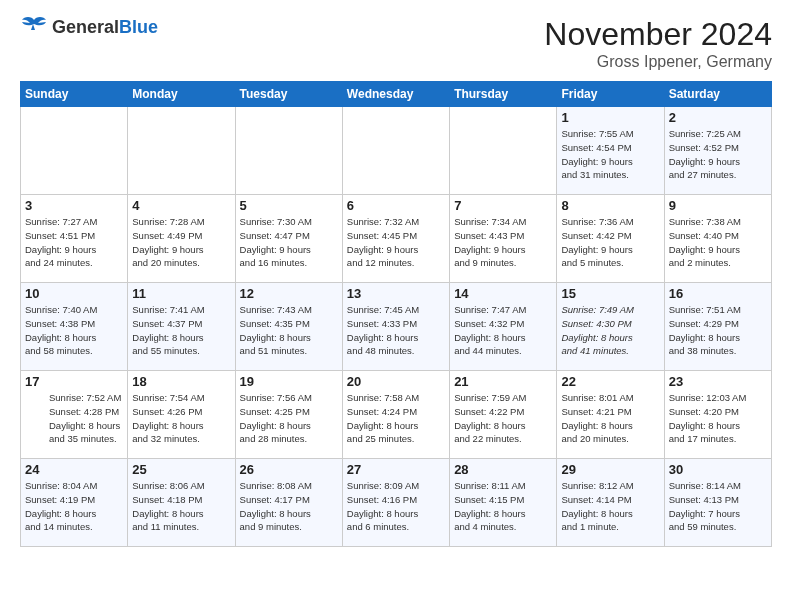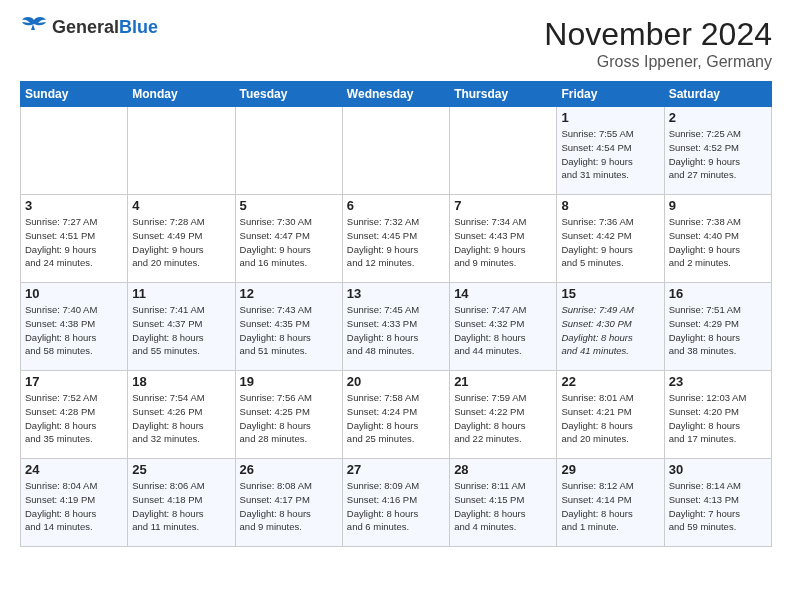--- a/index.html
+++ b/index.html
@@ -246,21 +246,21 @@
             <span class="day-number">16</span>
             <div class="day-info" style="white-space: pre-line;">Sunrise: 7:51 AM
 Sunset: 4:29 PM
 Daylight: 8 hours
 and 38 minutes.</div>
           </td>
         </tr>
         <tr>
           <td>
             <span class="day-number">17</span>
-            <div class="day-info" style="white-space: pre-line;">Sunrise: 7:52 AM
+            <div class="day-info" style="white-space: pre-line; margin-left: 24px;">Sunrise: 7:52 AM
 Sunset: 4:28 PM
 Daylight: 8 hours
 and 35 minutes.</div>
           </td>
           <td>
             <span class="day-number">18</span>
             <div class="day-info" style="white-space: pre-line;">Sunrise: 7:54 AM
 Sunset: 4:26 PM
 Daylight: 8 hours
 and 32 minutes.</div>

